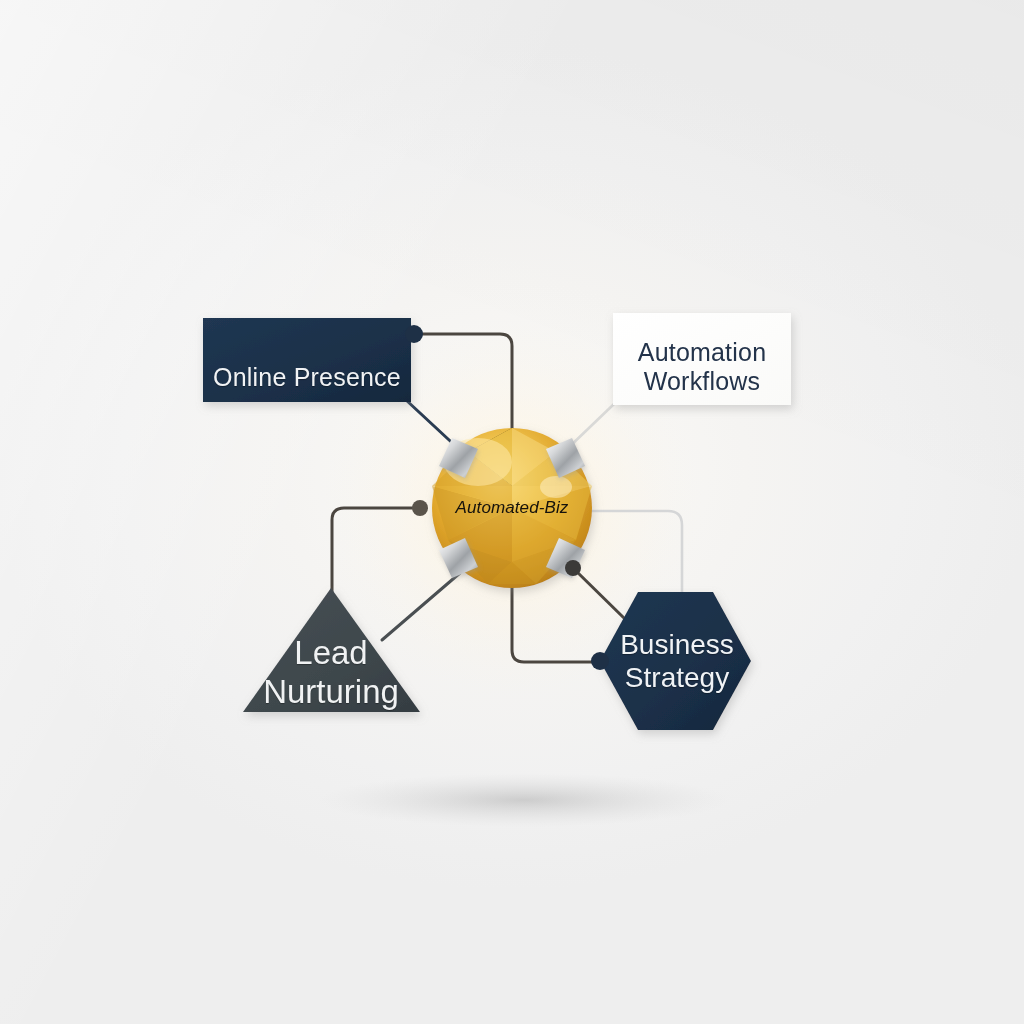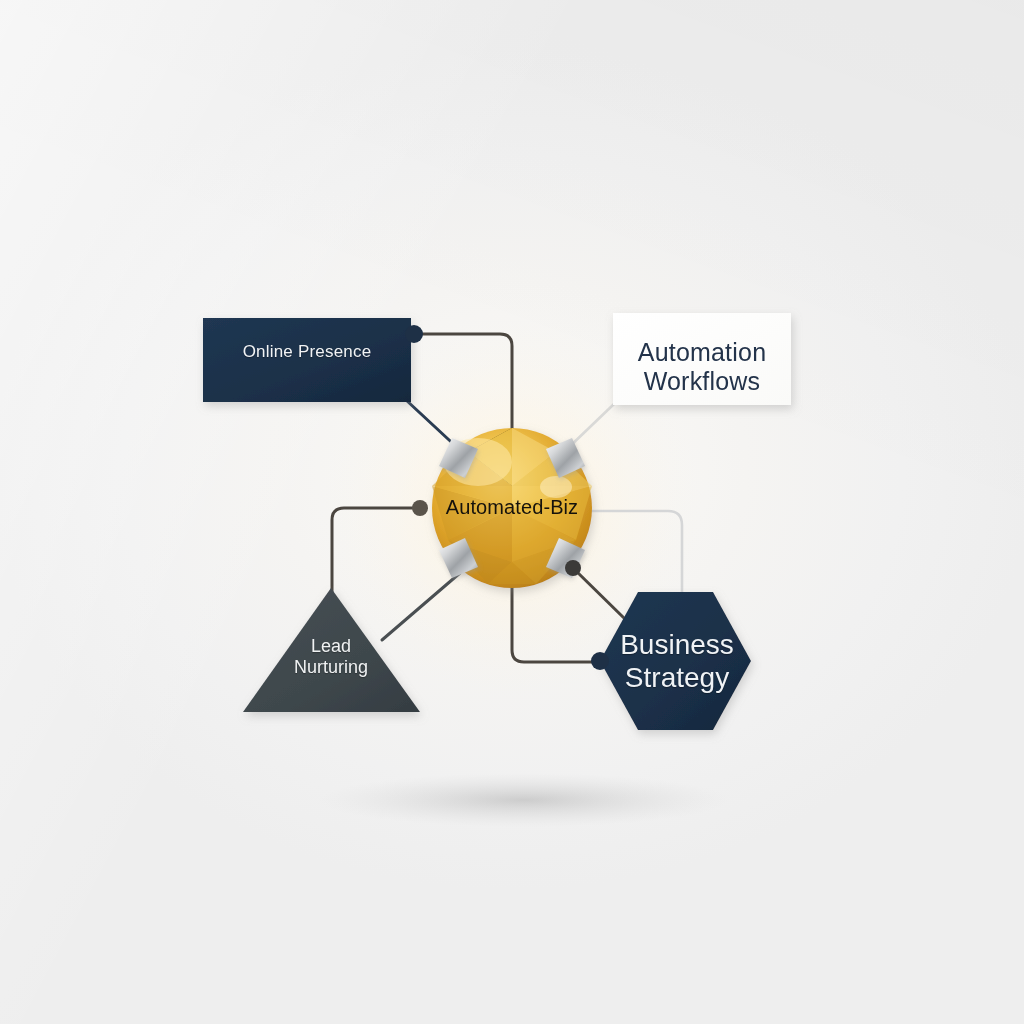--- a/index.html
+++ b/index.html
@@ -43,53 +43,54 @@
     display: flex;
     align-items: center;
     justify-content: center;
     text-align: center;
     line-height: 1.18;
     pointer-events: none;
     white-space: pre-line;
   }
   
   #lbl-online {
-    left: 203px; top: 310px; width: 208px; height: 84px;
+    left: 203px; top: 336px; width: 208px; height: 84px;
     color: #f1f3f5;
-    font-size: 17px;
+    font-size: 25px;
     letter-spacing: 0.2px;
     text-shadow: 0 1px 1px rgba(0,0,0,0.35);
   }
   
   #lbl-autoflow {
     left: 613px; top: 313px; width: 178px; height: 108px;
     color: #23334a;
     font-size: 25px;
     letter-spacing: 0.2px;
   }
   
   #lbl-lead {
-    left: 250px; top: 624px; width: 162px; height: 66px;
+    left: 250px; top: 640px; width: 162px; height: 66px;
     color: #f0f2f3;
-    font-size: 18px;
+    font-size: 33px;
     text-shadow: 0 1px 1px rgba(0,0,0,0.3);
   }
   
   #lbl-biz {
     left: 603px; top: 628px; width: 148px; height: 66px;
     color: #f0f3f6;
     font-size: 28px;
     text-shadow: 0 1px 1px rgba(0,0,0,0.35);
   }
   
   #lbl-center {
     left: 392px; top: 489px; width: 240px; height: 38px;
     color: #15120c;
-    font-size: 20px;
+    font-size: 17px;
     letter-spacing: 0.1px;
+    font-style: italic;
   }
 </style>
 </head>
 <body>
 
 <div id="stage">
 
   <svg class="layer" viewBox="0 0 1024 1024">
     <defs>
 

